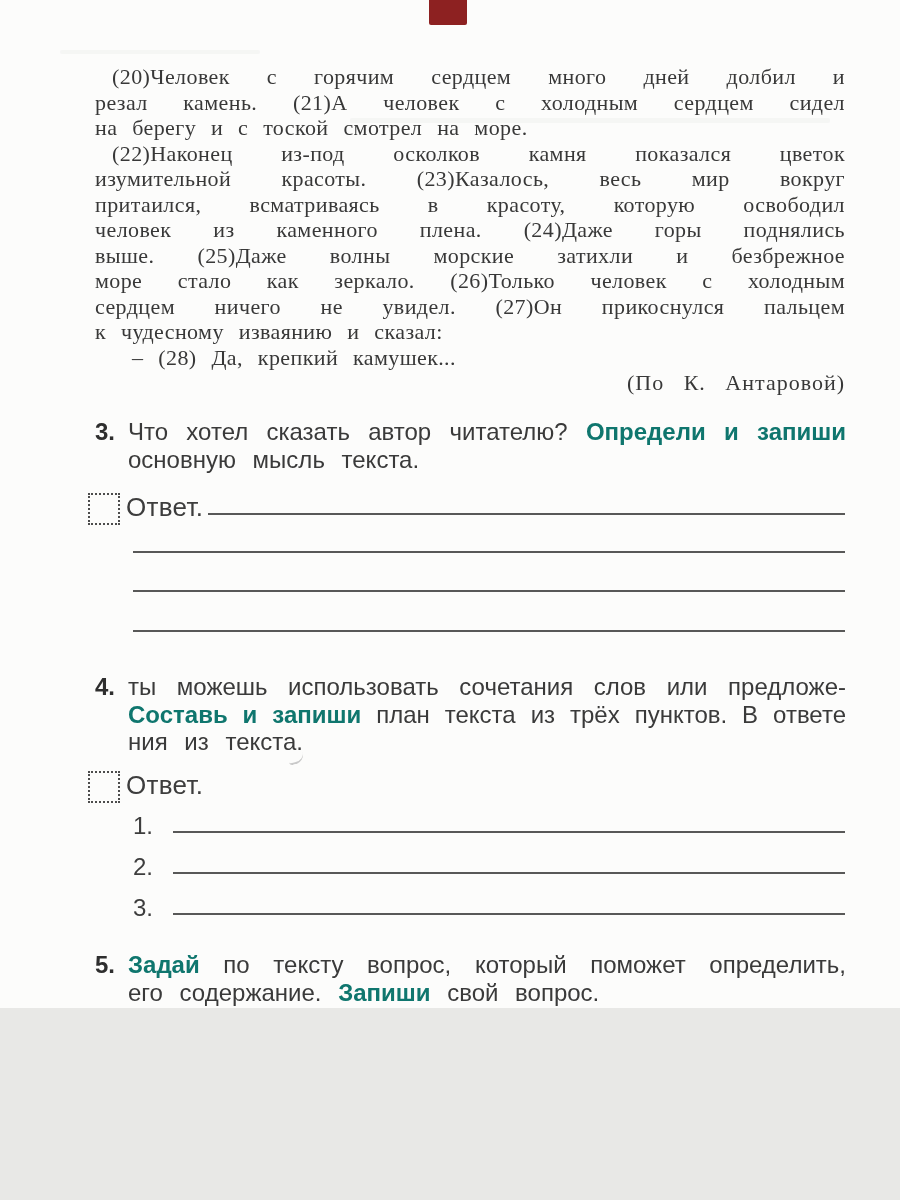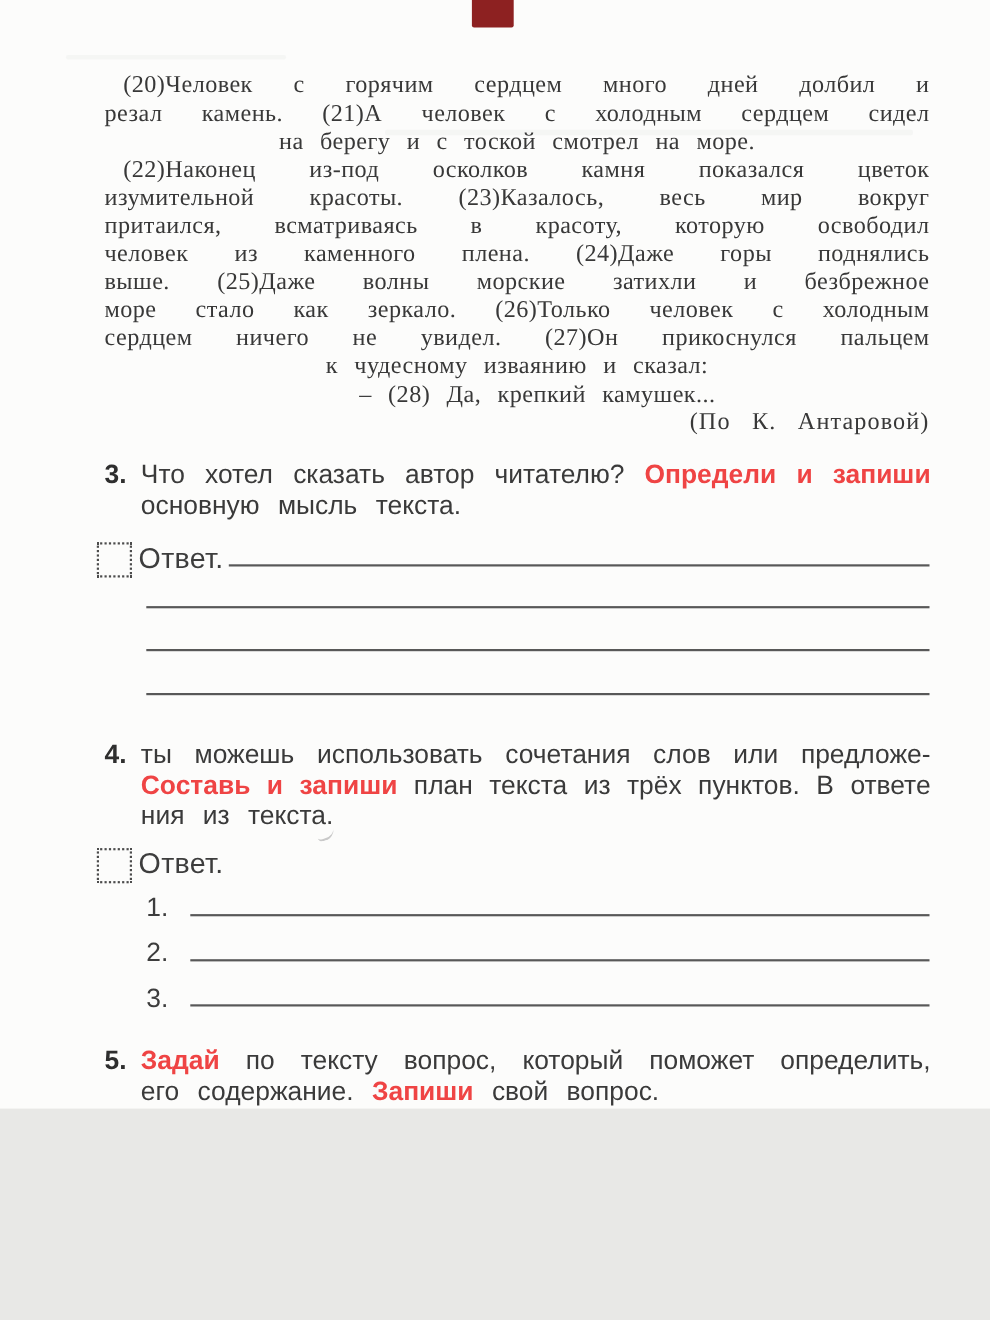--- a/index.html
+++ b/index.html
@@ -12,36 +12,36 @@
   }
   
   .passage{
     position:absolute;left:95px;top:64px;width:750px;
     font-family:"Liberation Serif","DejaVu Serif",serif;
     font-size:22px;line-height:25.5px;
     color:#383838;letter-spacing:0.4px;word-spacing:2px;
   }
   .pl{min-height:25.5px;}
   .jst{text-align:justify;text-align-last:justify;}
-  .lft{text-align:center;word-spacing:9px;}
+  .lft{text-align:left;word-spacing:9px;}
   .rgt{text-align:right;word-spacing:13px;letter-spacing:1px;}
   .ind{padding-left:17px;box-sizing:border-box;}
   .ind2{padding-left:37px;box-sizing:border-box;}
   
   .qnum{
     position:absolute;left:95px;width:30px;
     font-size:24px;font-weight:bold;color:#2e2e2e;
   }
   .qtext{
     position:absolute;left:128px;width:718px;
     font-size:24px;line-height:27.5px;color:#3a3a3a;word-spacing:1px;
   }
   .qline{text-align:justify;text-align-last:justify;min-height:27.5px;}
   .qlast{text-align:center;text-align-last:left;word-spacing:10px;min-height:27.5px;}
-  .qtext b{color:#ef4444;}
+  .qtext b{color:#0f766e;}
   
   .cbx{
     position:absolute;width:28px;height:28px;
     border:2px dotted #4c4c4c;background:transparent;
   }
   .anslbl{
     position:absolute;left:126px;
     font-size:26px;color:#3d3d3d;letter-spacing:0.3px;
   }
   .rule{position:absolute;height:0;border-top:2px solid #585858;}

